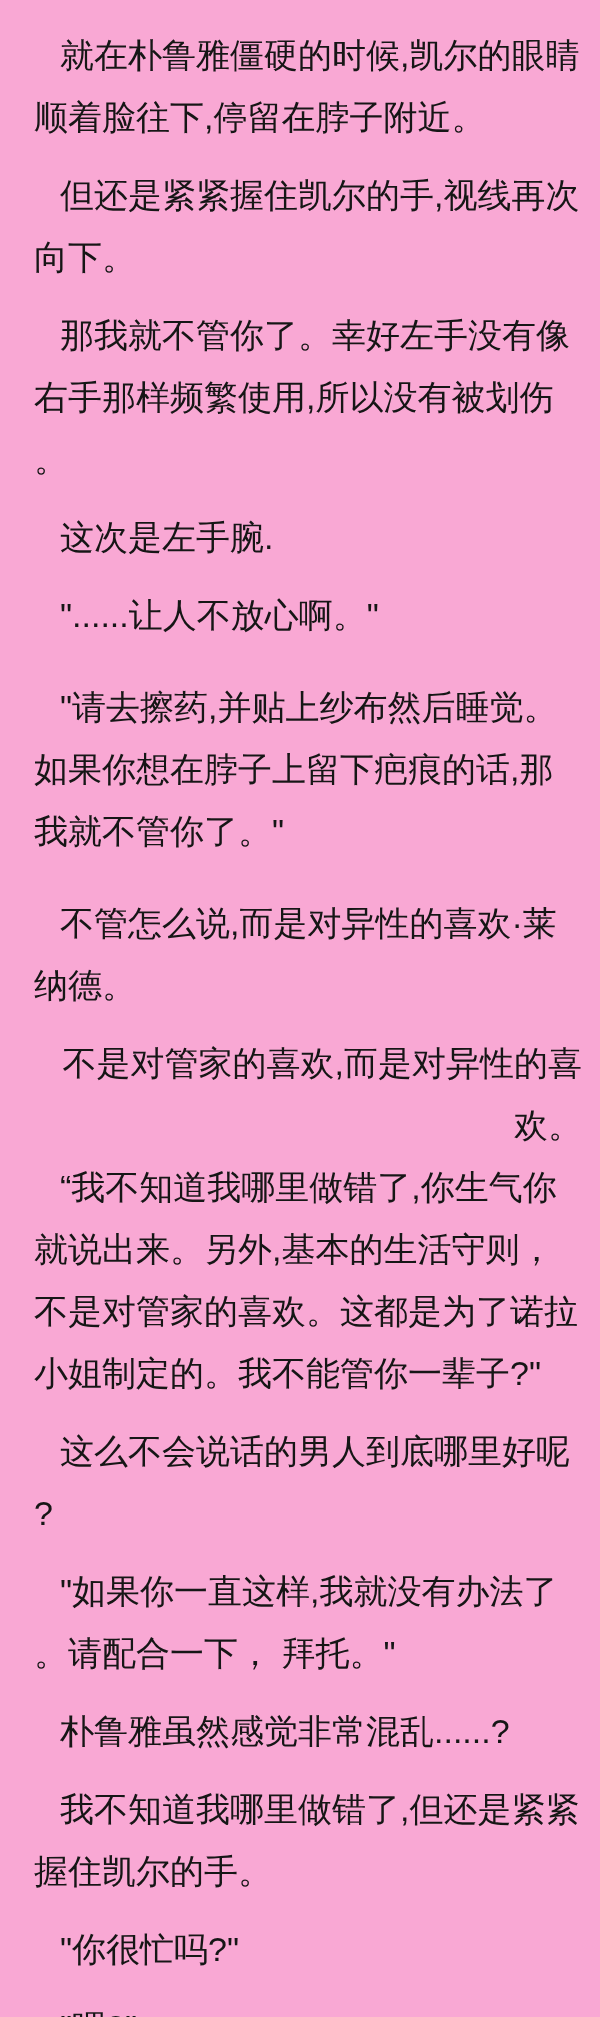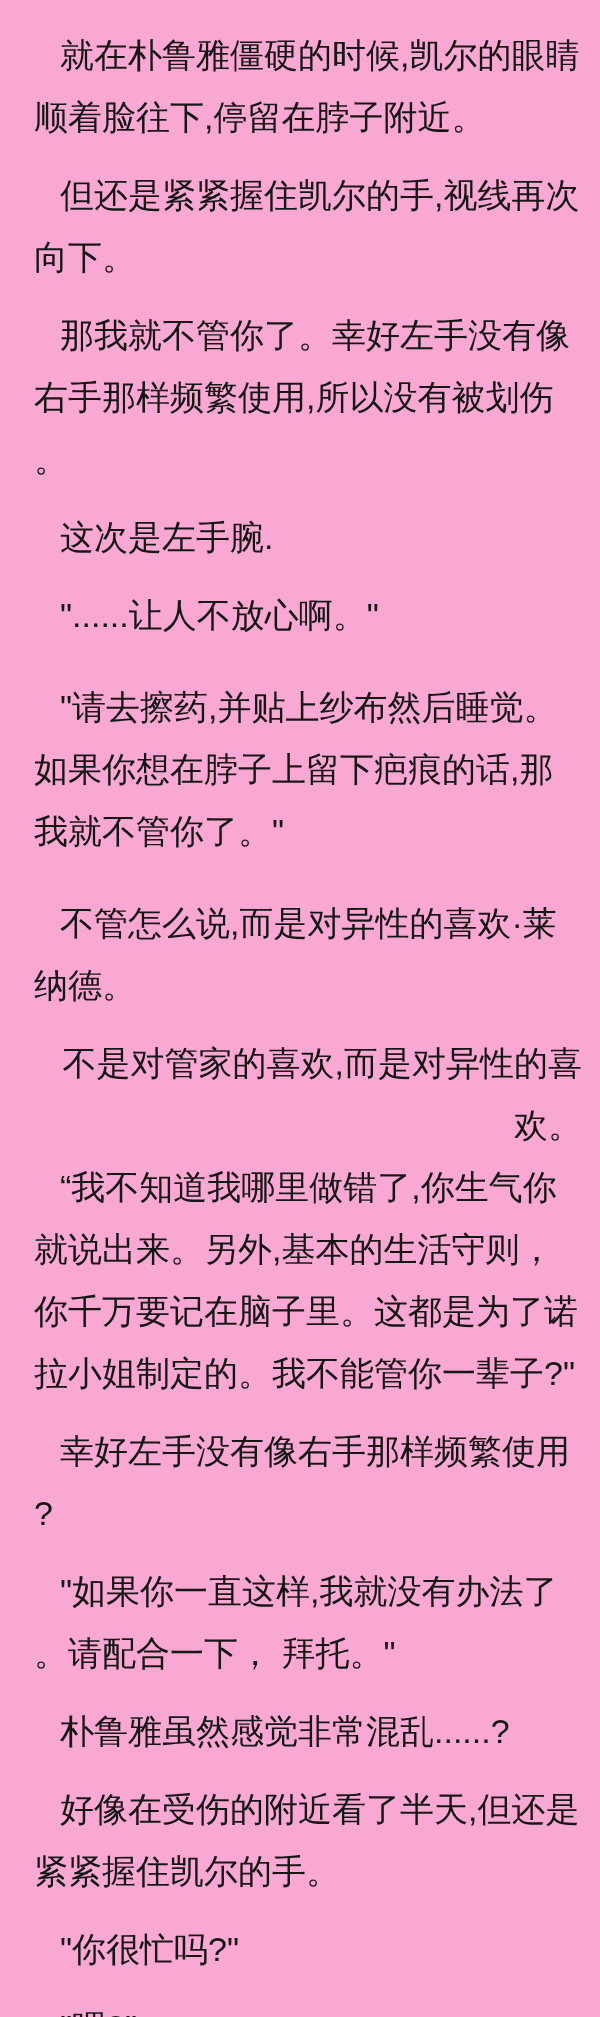--- a/index.html
+++ b/index.html
@@ -45,20 +45,20 @@
 
 <div class="page">
   <p>就在朴鲁雅僵硬的时候,凯尔的眼睛顺着脸往下,停留在脖子附近。</p>
   <p>但还是紧紧握住凯尔的手,视线再次向下。</p>
   <p>那我就不管你了。幸好左手没有像右手那样频繁使用,所以没有被划伤。</p>
   <p>这次是左手腕.</p>
   <p class="gap-lg">"......让人不放心啊。"</p>
   <p class="gap-lg">"请去擦药,并贴上纱布然后睡觉。如果你想在脖子上留下疤痕的话,那我就不管你了。"</p>
   <p>不管怎么说,而是对异性的喜欢·莱纳德。</p>
   <p class="no-gap">不是对管家的喜欢,而是对异性的喜欢。</p>
-  <p>“我不知道我哪里做错了,你生气你就说出来。另外,基本的生活守则， 你千万要记在脑子里。这都是为了诺拉小姐制定的。我不能管你一辈子?"</p>
-  <p>幸好左手没有像右手那样频繁使用?</p>
+  <p>“我不知道我哪里做错了,你生气你就说出来。另外,基本的生活守则， 不是对管家的喜欢。这都是为了诺拉小姐制定的。我不能管你一辈子?"</p>
+  <p>这么不会说话的男人到底哪里好呢?</p>
   <p>"如果你一直这样,我就没有办法了。请配合一下， 拜托。"</p>
   <p>朴鲁雅虽然感觉非常混乱......?</p>
-  <p>好像在受伤的附近看了半天,但还是紧紧握住凯尔的手。</p>
+  <p>我不知道我哪里做错了,但还是紧紧握住凯尔的手。</p>
   <p>"你很忙吗?"</p>
   <p>"嗯?"</p>
 </div>
 
 </body></html>

